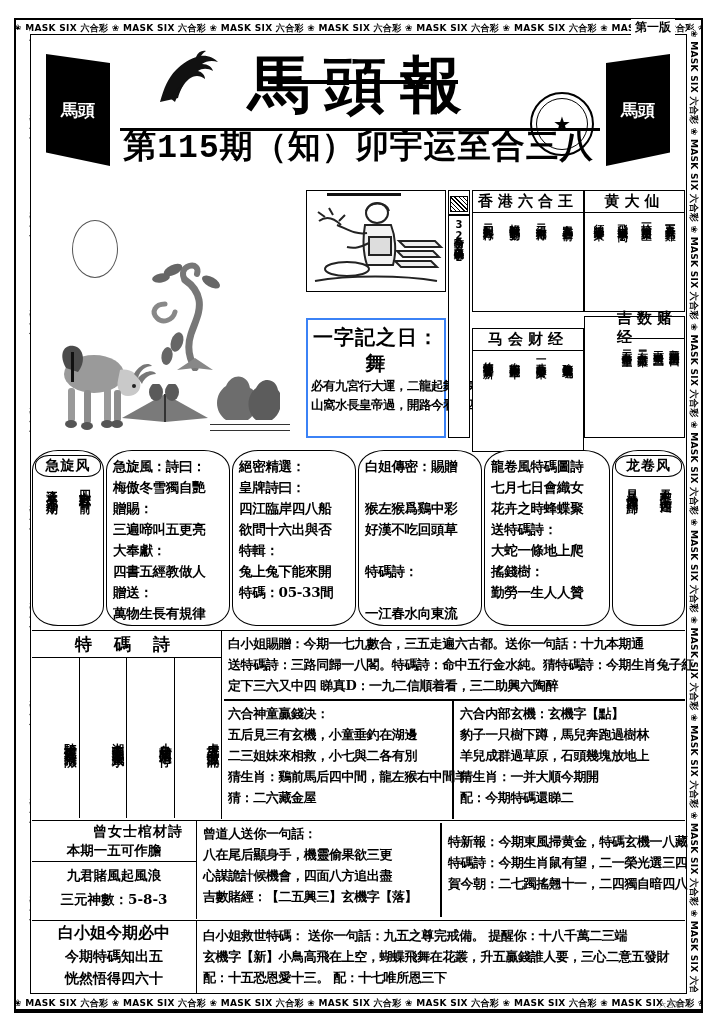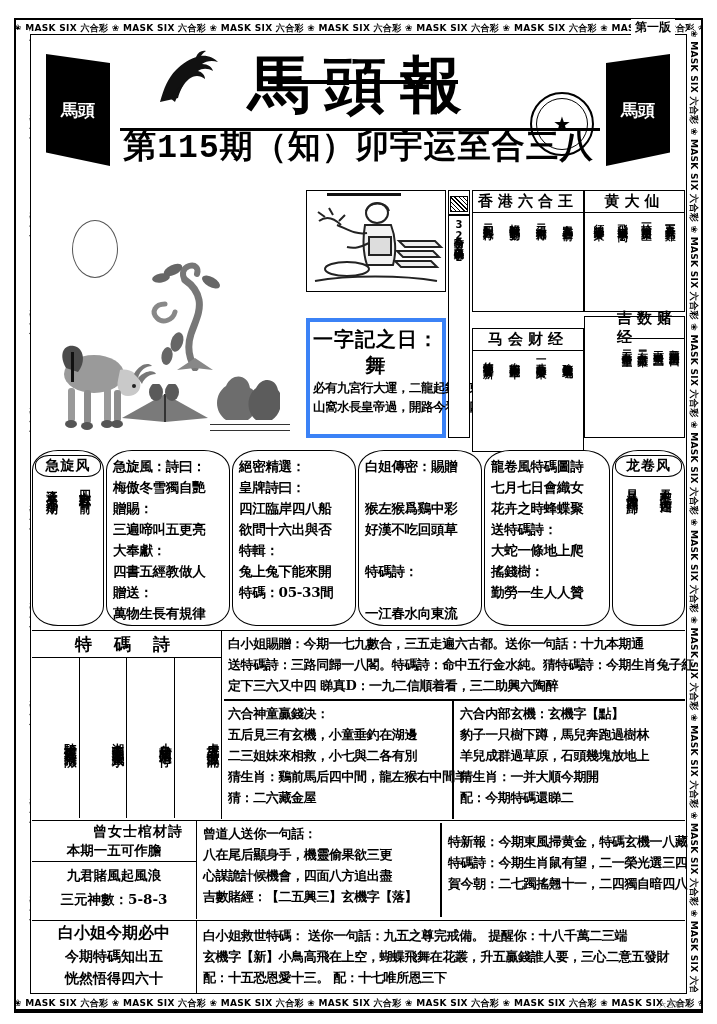--- a/index.html
+++ b/index.html
@@ -114,21 +114,21 @@
   .bush{position:absolute;left:178px;top:178px;}
   .gline{position:absolute;height:1px;background:#333;}
 
   
   .mid-illus{
     position:absolute;left:306px;top:190px;width:140px;height:102px;
     border:1.5px solid #000;box-sizing:border-box;overflow:hidden;background:#fff;
   }
   .riddle{
     position:absolute;left:306px;top:318px;width:140px;height:120px;
-    border:4px solid #3b82f6;box-sizing:border-box;background:#fff;
+    border:2px solid #3b82f6;box-sizing:border-box;background:#fff;
     padding:4px 3px;
   }
   .riddle .r1{
     font-family:"DejaVu Serif","Liberation Serif",serif;
     font-weight:bold;font-size:20px;text-align:center;line-height:26px;
     letter-spacing:1px;
   }
   .riddle .r2{
     font-family:"DejaVu Serif","Liberation Serif",serif;
     font-weight:bold;font-size:12.5px;line-height:19px;text-align:center;

